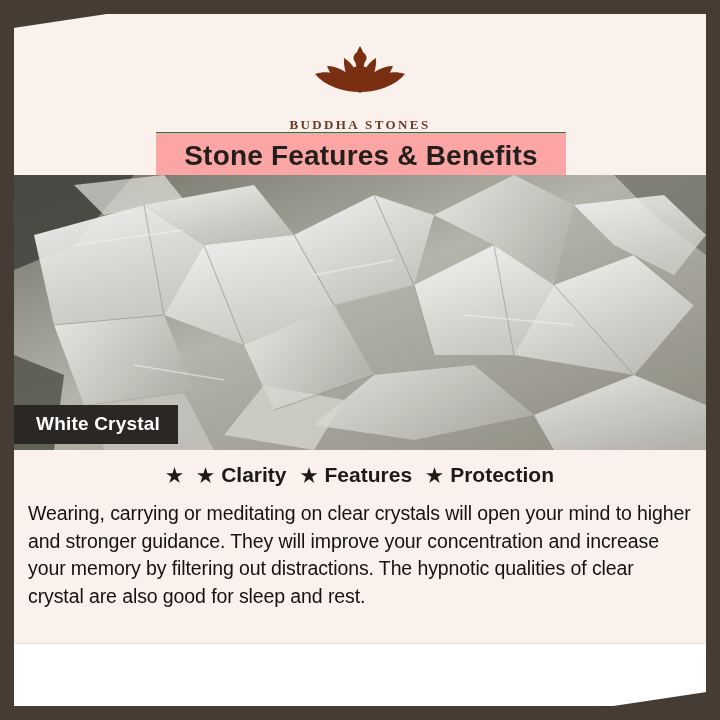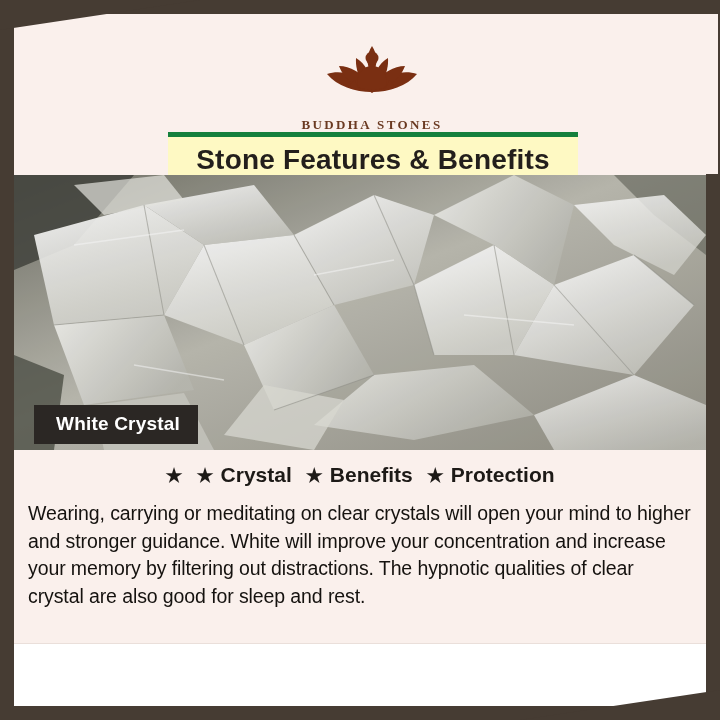--- a/index.html
+++ b/index.html
@@ -57,21 +57,20 @@
   }
 
   
   .header {
     position: absolute;
     left: 14px;
     top: 14px;
     width: 692px;
     height: 160px;
     background: #faf0ec;
-    margin-left: 12px;
   }
   .logo-wrap {
     position: absolute;
     left: 0;
     right: 0;
     top: 16px;
     display: flex;
     flex-direction: column;
     align-items: center;
   }
@@ -84,22 +83,22 @@
     font-size: 13px;
     letter-spacing: 2.4px;
     color: #6b3a22;
     font-weight: 700;
   }
   .title-band {
     position: absolute;
     left: 142px;
     width: 410px;
     top: 118px;
-    background: #fef9c3;
-    border-top: 5px solid #15803d;
+    background: #fca5a5;
+    border-top: 1px solid #15803d;
     border-bottom: 1px solid #e2cfc7;
     text-align: center;
     padding: 7px 0 9px 0;
   }
   .title-band .title {
     font-family: "Liberation Sans", sans-serif;
     font-size: 28px;
     font-weight: 700;
     color: #231f1c;
     letter-spacing: 0.2px;
@@ -122,21 +121,20 @@
   .caption {
     position: absolute;
     left: 14px;
     top: 405px;
     background: #2b2724;
     color: #ffffff;
     font-size: 19px;
     font-weight: 700;
     padding: 8px 18px 9px 22px;
     letter-spacing: 0.2px;
-    margin-left: 20px;
   }
 
   
   .benefits {
     position: absolute;
     left: 14px;
     top: 455px;
     width: 692px;
     height: 40px;
     display: flex;
@@ -283,31 +281,31 @@
   </div>
 
   <div class="caption">White Crystal</div>
 
   <div class="benefits">
     <div class="benefit">
       <span class="star">★</span>
     </div>
     <div class="benefit">
       <span class="star">★</span>
-      <span>Crystal</span>
+      <span>Clarity</span>
     </div>
     <div class="benefit">
       <span class="star">★</span>
-      <span>Benefits</span>
+      <span>Features</span>
     </div>
     <div class="benefit">
       <span class="star">★</span>
       <span>Protection</span>
     </div>
   </div>
 
-  <div class="body-text">Wearing, carrying or meditating on clear crystals will open your mind to higher and stronger guidance. White will improve your concentration and increase your memory by filtering out distractions. The hypnotic qualities of clear crystal are also good for sleep and rest.</div>
+  <div class="body-text">Wearing, carrying or meditating on clear crystals will open your mind to higher and stronger guidance. They will improve your concentration and increase your memory by filtering out distractions. The hypnotic qualities of clear crystal are also good for sleep and rest.</div>
 
   <div class="bottom-strip"></div>
 
   <div class="wedge-tl"></div>
   <div class="wedge-br"></div>
 </div>
 
 </body></html>

